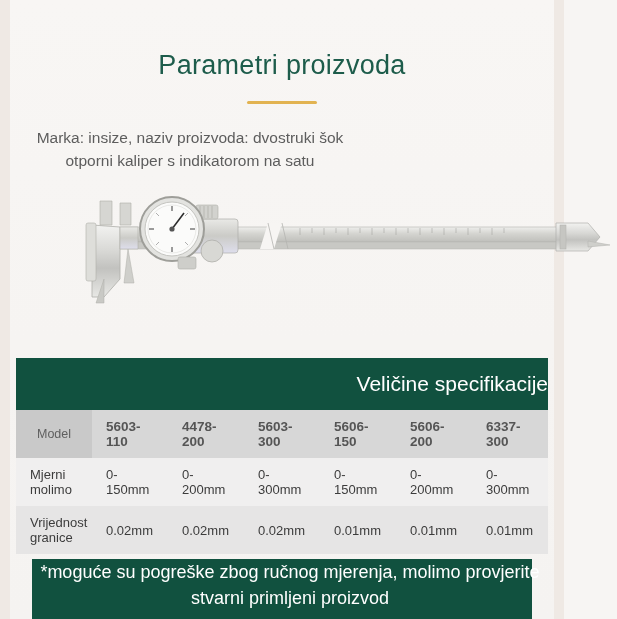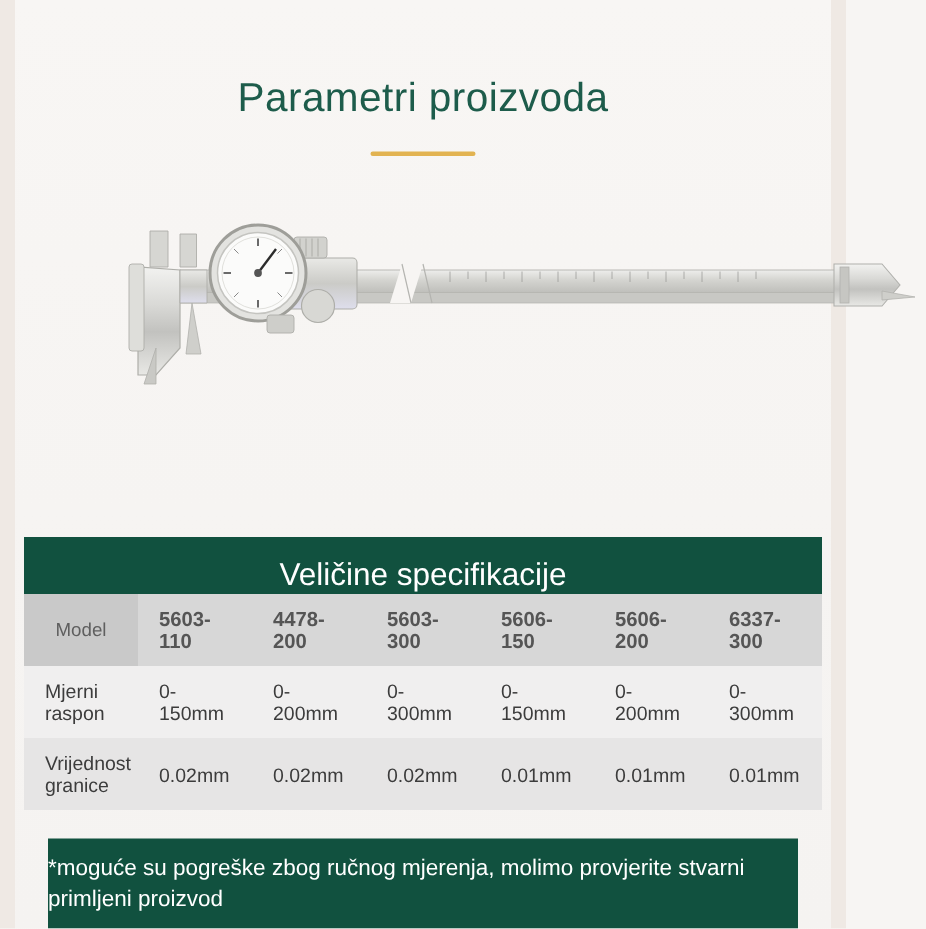--- a/index.html
+++ b/index.html
@@ -64,23 +64,23 @@
 
   .table-block {
     position: absolute;
     left: 16px; right: 16px;
     top: 358px;
     bottom: 0;
   }
   .spec-header {
     background: #11513f;
     color: #ffffff;
-    text-align: center;
+    text-align: right;
     font-size: 21px;
-    padding: 14px 0 0 0;
+    padding: 14px 0 14px 0;
     font-weight: 400;
   }
   table.spec {
     width: 100%;
     border-collapse: collapse;
     table-layout: fixed;
   }
   table.spec td {
     font-size: 13px;
     color: #3c3c3c;
@@ -104,22 +104,23 @@
   tr.r-b td { background: #e6e5e5; }
   tr.r-c td { background: #f0efef; }
   td.first {
     text-align: center;
     font-size: 13px;
     color: #3a3a3a;
   }
   .note {
     position: absolute;
     left: 16px; right: 0; bottom: 8px;
+    text-align: center;
     color: #ffffff;
-    font-size: 15px;
+    font-size: 18px;
     line-height: 1.45;
   }
   .note-bg {
     position: absolute;
     left: 16px; right: 16px;
     bottom: 0;
     height: 60px;
     background: #11513f;
   }
 </style>
@@ -127,20 +128,21 @@
 <body>
 
 <div class="page">
   <div class="edge-left"></div>
   <div class="edge-right"></div>
 
   <h1 class="title">Parametri proizvoda</h1>
   <div class="title-rule"></div>
 
   <div class="desc-row">
+    <div class="desc-col desc-left">Marka: insize, naziv proizvoda: dvostruki šok otporni kaliper s indikatorom na satu</div>
   </div>
 
   <div class="caliper-wrap">
     <svg width="617" height="130" viewBox="0 0 617 130" xmlns="http://www.w3.org/2000/svg" aria-hidden="true">
       <defs>
         <linearGradient id="steel" x1="0" y1="0" x2="0" y2="1">
           <stop offset="0%" stop-color="#f2f2f0"></stop>
           <stop offset="35%" stop-color="#d9d9d6"></stop>
           <stop offset="60%" stop-color="#c2c2bf"></stop>
           <stop offset="100%" stop-color="#e8e8e5"></stop>
@@ -238,21 +240,21 @@
           <tr class="model-row">
         <td class="first">Model</td>
         <td>5603-110</td>
         <td>4478-200</td>
         <td>5603-300</td>
         <td>5606-150</td>
         <td>5606-200</td>
         <td>6337-300</td>
       </tr>
       <tr class="r-a">
-        <td class="first">Mjerni raspon</td>
+        <td class="first">Mjerni molimo</td>
         <td>0-150mm</td>
         <td>0-200mm</td>
         <td>0-300mm</td>
         <td>0-150mm</td>
         <td>0-200mm</td>
         <td>0-300mm</td>
       </tr>
       <tr class="r-b">
         <td class="first">Vrijednost granice</td>
         <td>0.02mm</td>

